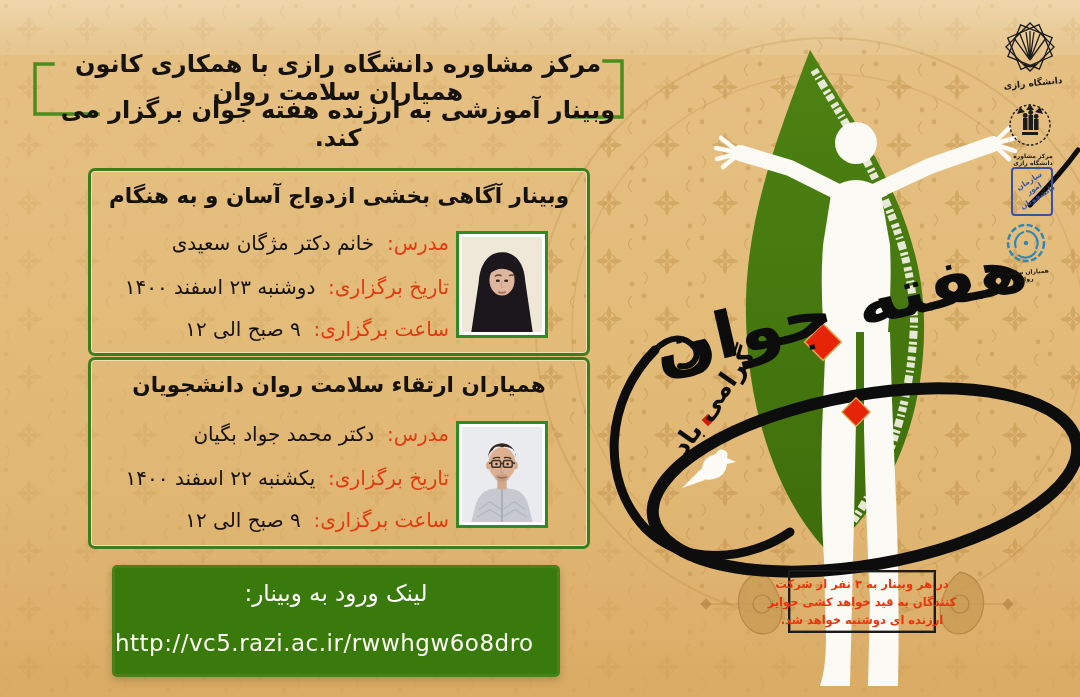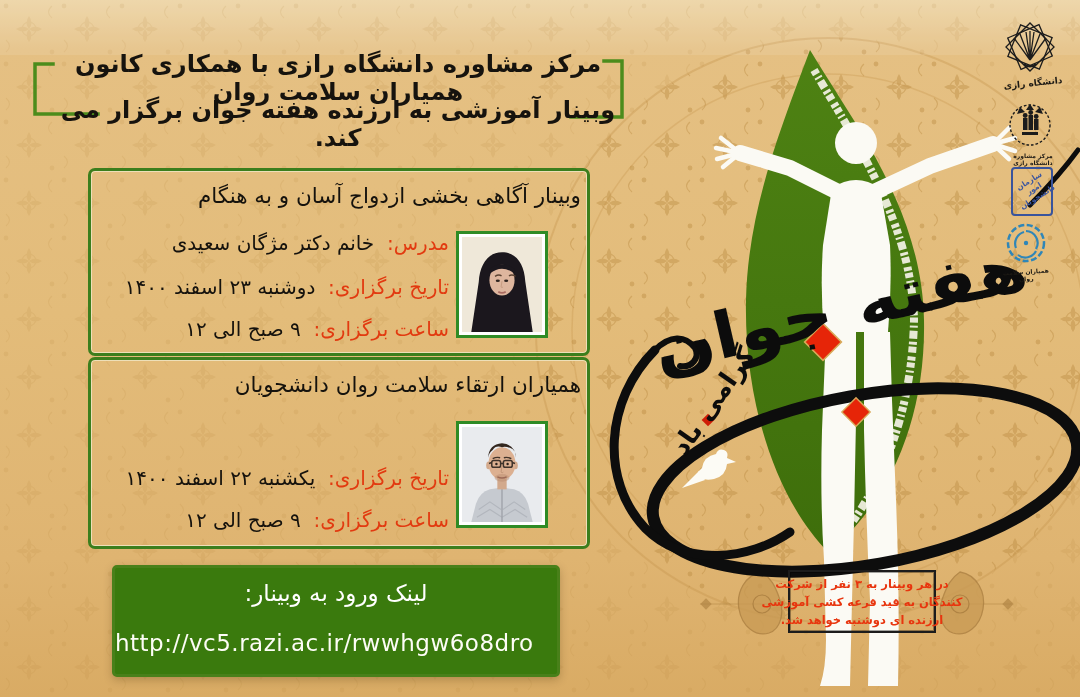--- a/index.html
+++ b/index.html
@@ -7,22 +7,22 @@
     background:linear-gradient(180deg,#ecd3a2 0%,#e5c083 7%,#e3bc7a 45%,#dfb471 80%,#d9ab64 100%);
     font-family:"DejaVu Sans",sans-serif;}
   svg{display:block}
   .abs{position:absolute}
   
   .hline{position:absolute;left:45px;width:586px;text-align:center;direction:rtl;
     font-weight:bold;font-size:24px;color:#16130e;letter-spacing:0;z-index:4}
   
   .card{position:absolute;left:88px;width:496px;border:3px solid #3c7e1d;border-radius:7px;
     box-shadow:inset 0 0 0 1px #eedfb8;z-index:4}
-  .card .title{position:absolute;left:6px;right:6px;top:12px;text-align:right;direction:rtl;
-    font-weight:normal;font-size:21.5px;color:#15120d}
+  .card .title{position:absolute;left:6px;right:6px;top:12px;text-align:center;direction:rtl;
+    font-weight:bold;font-size:21.5px;color:#15120d}
   .row{position:absolute;right:138px;left:14px;height:30px;direction:rtl;text-align:right;
     font-weight:normal;font-size:20px;white-space:nowrap}
   .row .lbl{color:#e23a10}
   .row .val{color:#15120d}
   .photo{position:absolute;left:365px;top:60px;width:92px;height:107px;background:#fff;
     border:3px solid #2f8b25;box-sizing:border-box;padding:3px}
   .photo svg{width:100%;height:100%}
   
   #linkbox{position:absolute;left:112px;top:565px;width:448px;height:112px;background:#3a7a0d;
     border:3px solid #49801a;border-radius:5px;box-shadow:0 3px 8px rgba(60,40,0,.25);z-index:4;box-sizing:border-box}
@@ -172,20 +172,24 @@
         <ellipse cx="38.5" cy="45.5" rx="2.2" ry="1.3" fill="#2e2420"></ellipse>
         <ellipse cx="47.5" cy="45.5" rx="2.2" ry="1.3" fill="#2e2420"></ellipse>
         <path d="M43,46 l-1,6 q1,1.5 2,0" stroke="#c69a80" stroke-width="1" fill="none"></path>
         <path d="M39,57 q4,2.5 8,0" stroke="#a96a60" stroke-width="1.8" fill="none"></path>
       </svg>
     </div>
   </div>
 
   <div class="card" style="top:357px;height:186px">
     <div class="title" dir="rtl">همیاران ارتقاء سلامت روان دانشجویان</div>
+    <div class="row" style="top:62px">
+      <span class="lbl">مدرس:</span>&nbsp;
+      <span class="val">دکتر محمد جواد بگیان</span>
+    </div>
     <div class="row" style="top:106px">
       <span class="lbl">تاریخ برگزاری:</span>&nbsp;
       <span class="val">یکشنبه ۲۲ اسفند ۱۴۰۰</span>
     </div>
     <div class="row" style="top:148px">
       <span class="lbl">ساعت برگزاری:</span>&nbsp;
       <span class="val">۹ صبح الی ۱۲</span>
     </div>
     <div class="photo" style="top:61px">
       <svg viewBox="0 0 86 99" preserveAspectRatio="none">
@@ -215,21 +219,21 @@
     </div>
   </div>
 
   <div id="linkbox">
     <div class="lab" dir="rtl">لینک ورود به وبینار:</div>
     <div class="url">http://vc5.razi.ac.ir/rwwhgw6o8dro</div>
   </div>
 
   <div id="prize">
     <div>در هر وبینار به ۳ نفر از شرکت</div>
-    <div>کنندگان به قید قرعه کشی آموزشی</div>
+    <div>کنندگان به قید خواهد کشی جوایز</div>
     <div>ارزنده ای دوشنبه خواهد شد.</div>
   </div>
 
   <div id="callig-main" dir="rtl">هفته جوان</div>
   <div id="callig-sub" dir="rtl">گرامی باد</div>
 
   <div class="logo" style="left:1000px;top:22px;width:66px">
     <svg width="60" height="56" viewBox="0 0 60 56">
       <g fill="none" stroke="#1c1c1c" stroke-width="1.3">
         <rect x="13" y="8" width="34" height="34" transform="rotate(45 30 25)"></rect>

